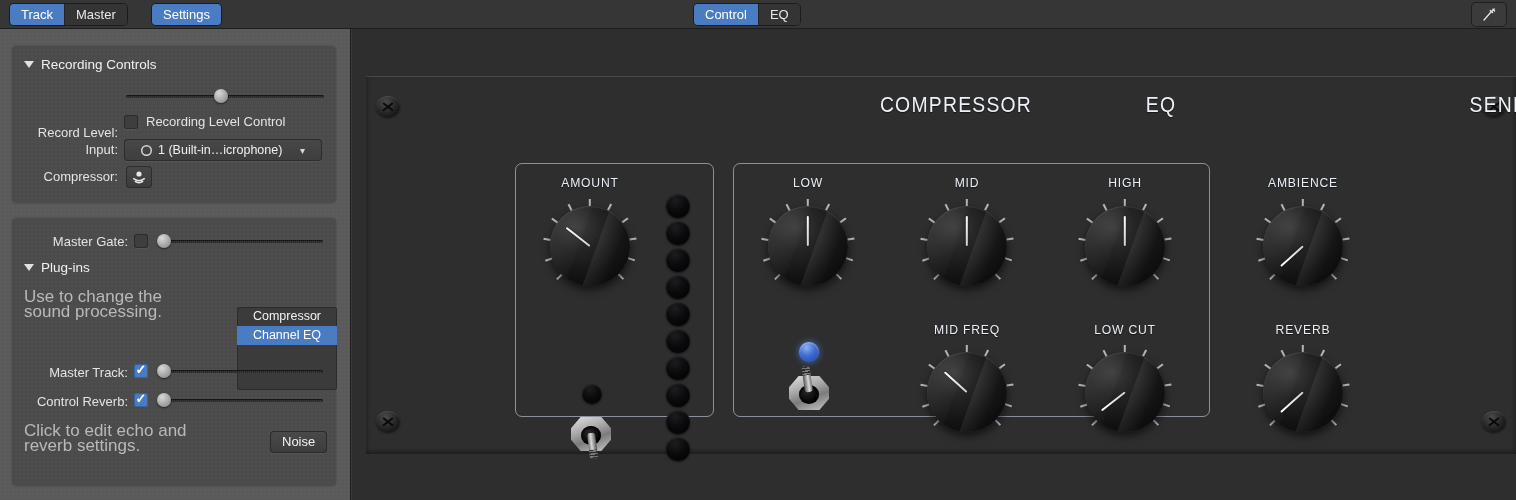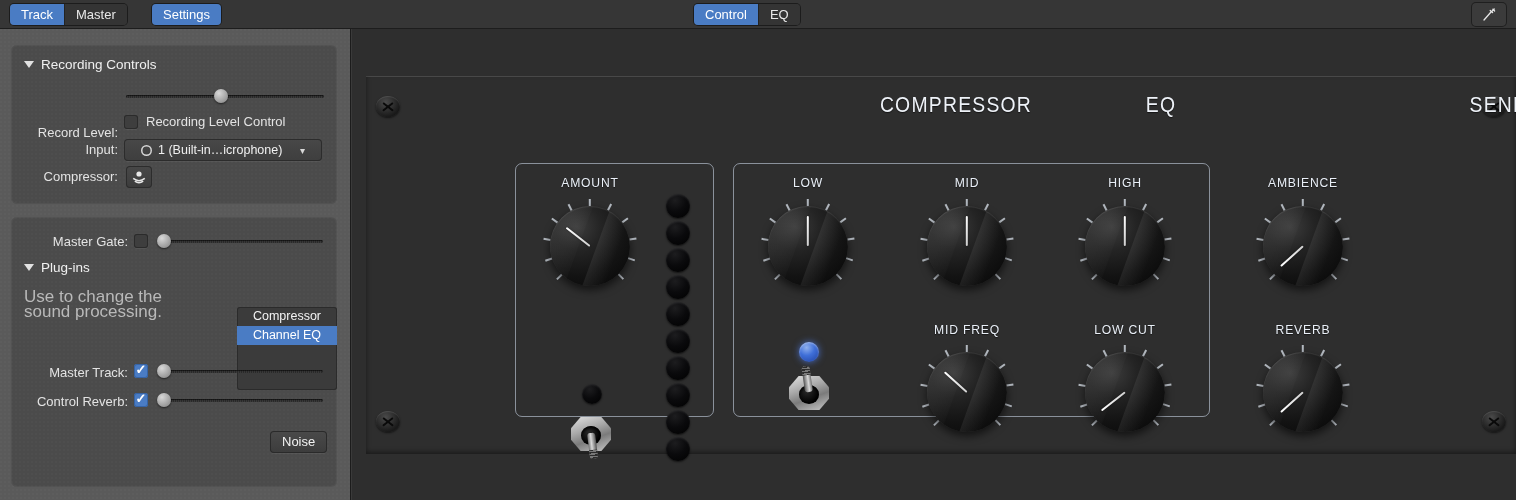--- a/index.html
+++ b/index.html
@@ -344,20 +344,21 @@
         <div class="sthumb" id="thumb-echo" style="left: 0px;"></div>
       </div>
 
       <div class="row-label" style="position:absolute;left:0;top:177px;width:117px;">Control Reverb:</div>
       <span class="cbox checked" style="position:absolute;left:123px;top:176px;"></span>
       <div class="slider" style="left:146px;top:176px;width:166px;">
         <div class="strack"></div>
         <div class="sthumb" id="thumb-reverb" style="left: 0px;"></div>
       </div>
 
+      <div class="hint" style="position:absolute;left:13px;top:206px;width:175px;">Click to edit echo and reverb settings.</div>
       <div class="push-btn" style="left:259px;top:214px;">Noise</div>
     </div>
   </div>
 
   <div class="stage">
     <div class="rack">
 
       <div class="screw" style="left:10px;top:20px;"></div>
       <div class="screw" style="left:10px;top:335px;"></div>
       <div class="screw" style="right:10px;top:20px;"></div>

